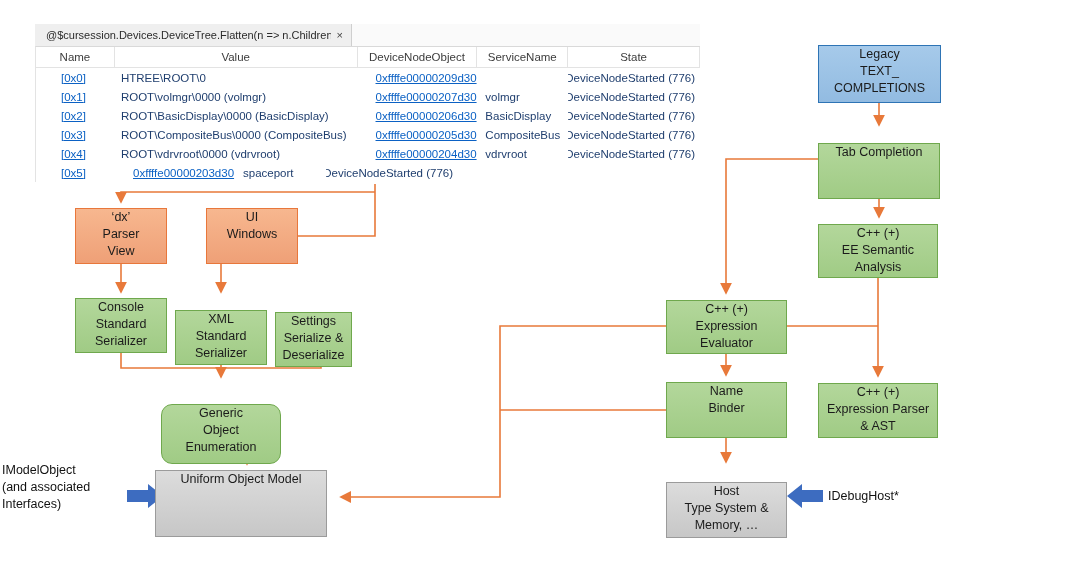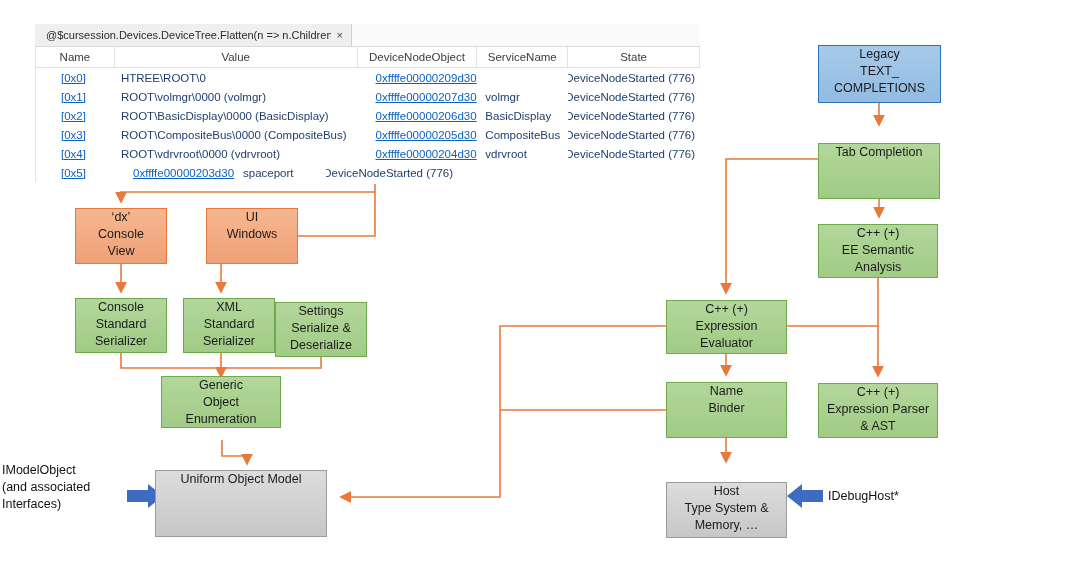--- a/index.html
+++ b/index.html
@@ -147,34 +147,34 @@
 &amp; AST</div>
   <div class="dbox green" style="left:666px;top:300px;width:121px;height:54px;">C++ (+)
 Expression
 Evaluator</div>
   <div class="dbox green" style="left:666px;top:382px;width:121px;height:56px;">Name
 Binder</div>
   <div class="dbox gray" style="left:666px;top:469px;width:121px;height:56px;margin-top:13px;">Host
 Type System &amp;
 Memory, …</div>
   <div class="dbox salmon" style="left:75px;top:208px;width:92px;height:56px;">‘dx’
-Console
+Parser
 View</div>
   <div class="dbox salmon" style="left:175px;top:208px;width:92px;height:56px;margin-left:31px;">UI
 Windows</div>
   <div class="dbox green" style="left:75px;top:298px;width:92px;height:55px;">Console
 Standard
 Serializer</div>
-  <div class="dbox green" style="left:175px;top:298px;width:92px;height:55px;margin-left:8px;">XML
+  <div class="dbox green" style="left:175px;top:310px;width:92px;height:55px;">XML
 Standard
 Serializer</div>
-  <div class="dbox green" style="left:275px;top:302px;width:92px;height:55px;">Settings
+  <div class="dbox green" style="left:275px;top:312px;width:77px;height:55px;">Settings
 Serialize &amp;
 Deserialize</div>
-  <div class="dbox green" style="left:161px;top:376px;width:120px;height:52px;">Generic
+  <div class="dbox green" style="left:161px;top:404px;width:120px;height:60px;border-radius:11px;">Generic
 Object
 Enumeration</div>
   <div class="dbox gray" style="left:155px;top:470px;width:172px;height:67px;">Uniform Object Model</div>
 
   <div class="freelabel" style="left:2px;top:462px;width:122px;">IModelObject
 (and associated
 Interfaces)</div>
   <div class="freelabel" style="left:828px;top:488px;">IDebugHost*</div>
 
 </div>

